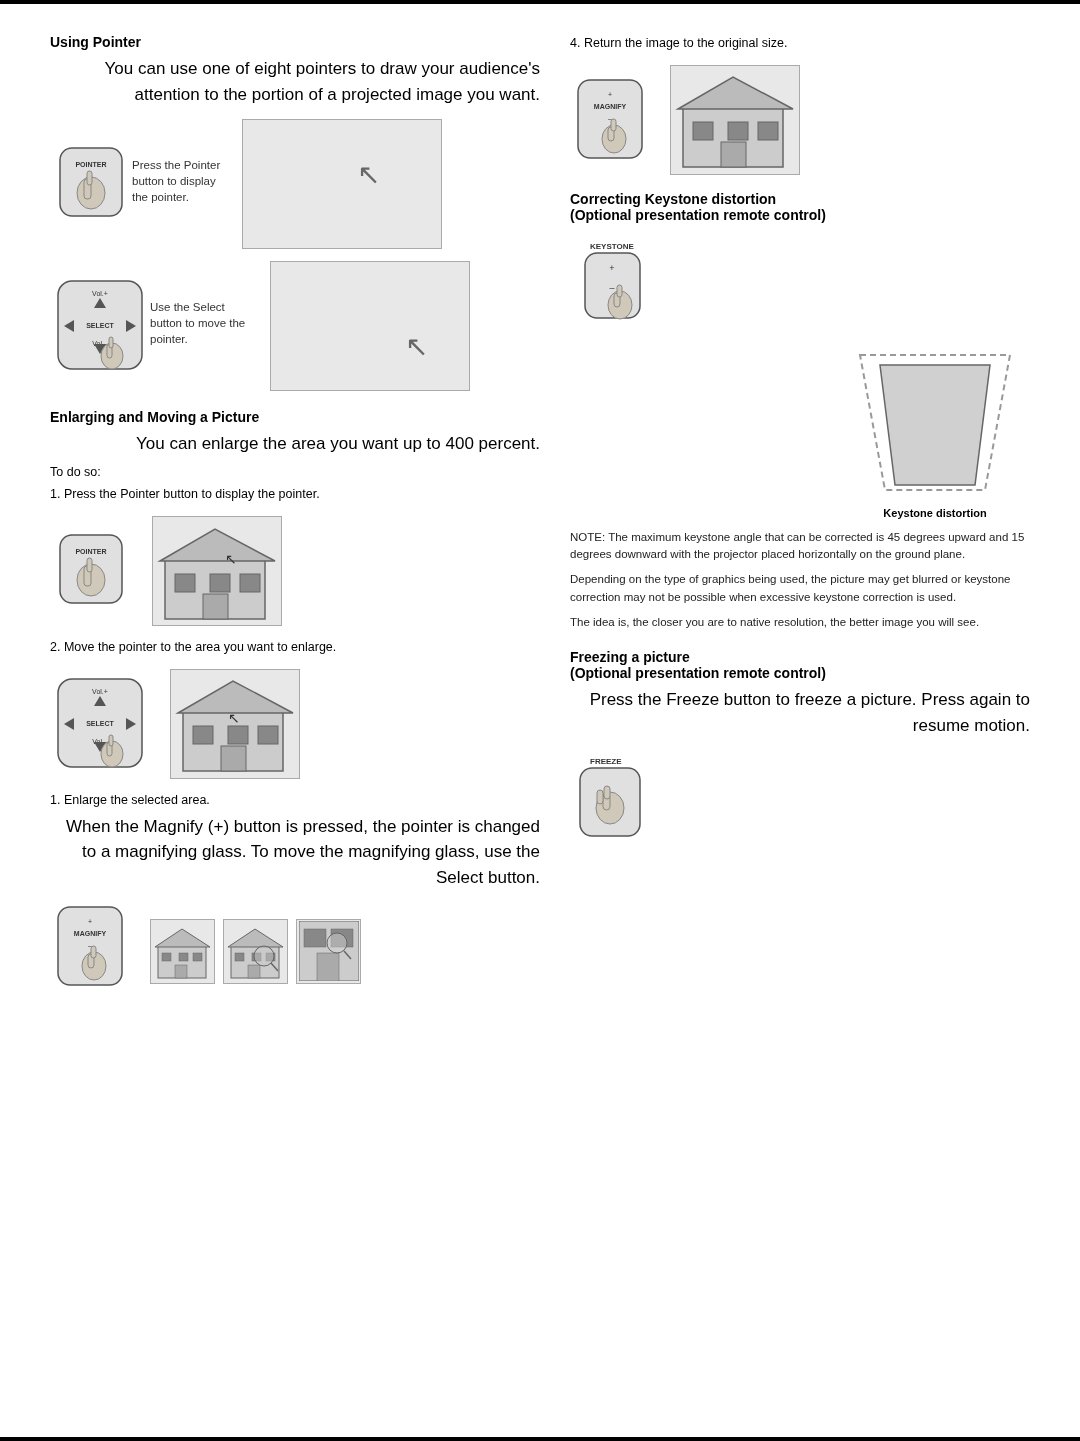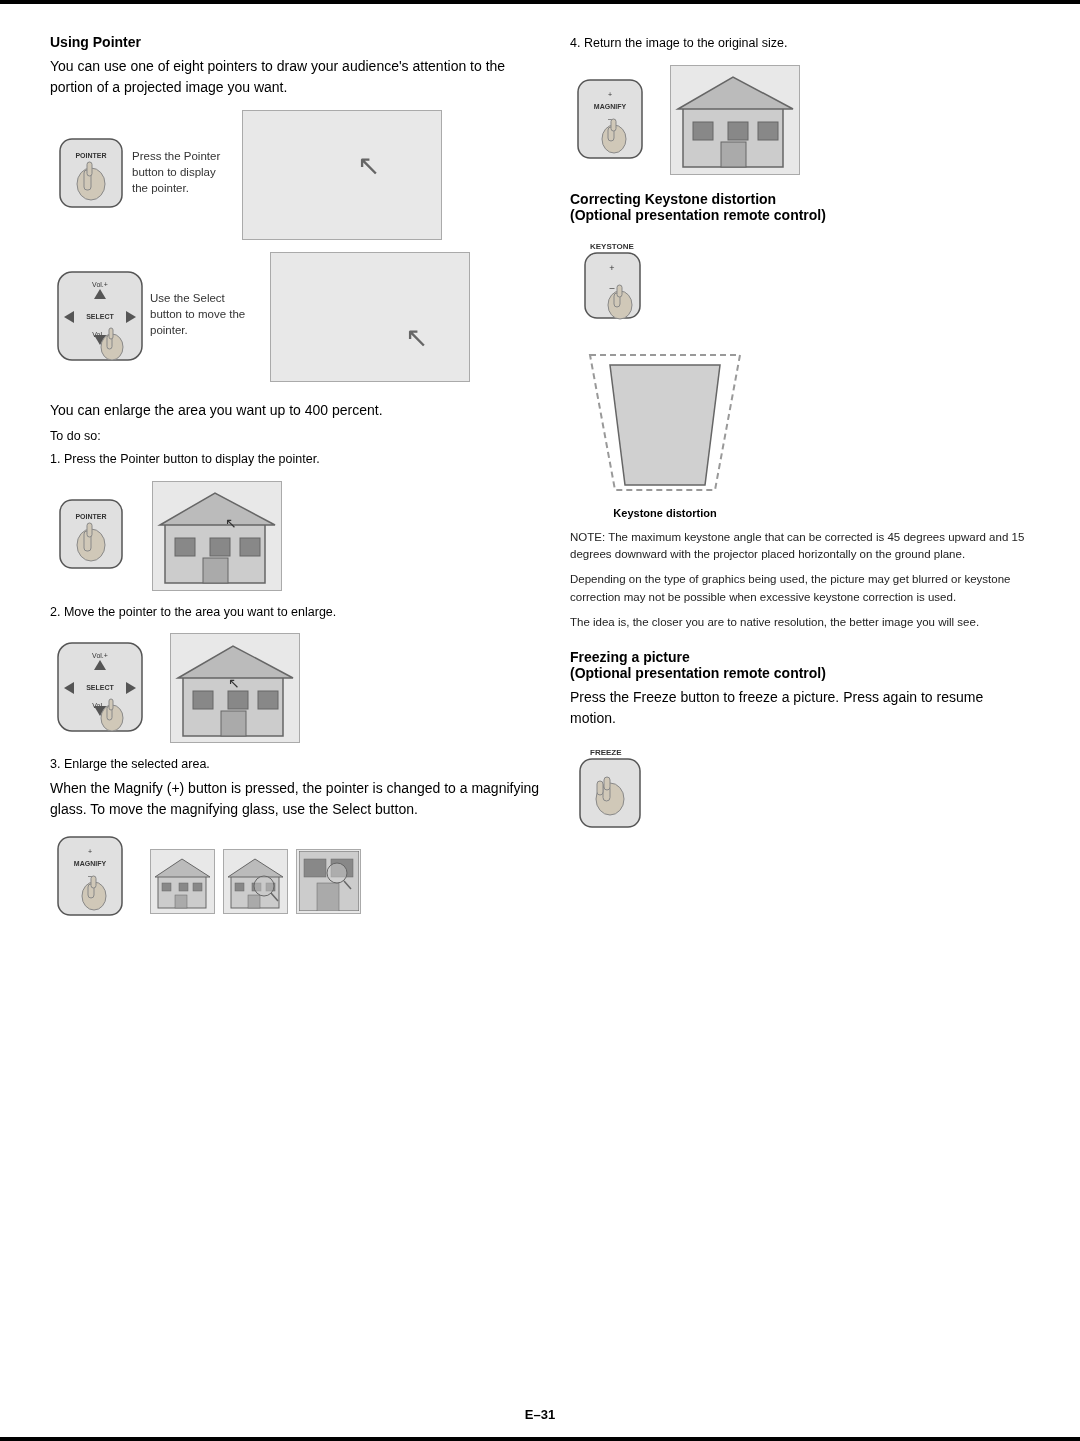--- a/index.html
+++ b/index.html
@@ -42,23 +42,24 @@
     }
     .right-col {
       flex: 1;
     }
     .section-title {
       font-weight: bold;
       font-size: 14px;
       margin-bottom: 6px;
     }
     .body-text {
-      font-size: 14px;
+      font-size: 17px;
       line-height: 1.5;
       margin-bottom: 6px;
+      text-align: right;
     }
     .step-text {
       font-size: 12.5px;
       line-height: 1.5;
       margin-bottom: 4px;
     }
     .illustration-row {
       display: flex;
       flex-direction: row;
       align-items: center;
@@ -95,20 +96,21 @@
     .caption-text {
       font-size: 11.5px;
       line-height: 1.4;
       color: #333;
       margin-top: 4px;
       margin-bottom: 10px;
     }
     
     .keystone-row {
       display: flex;
+      flex-direction: column;
       gap: 16px;
       margin: 14px 0 10px 0;
       align-items: flex-end;
     }
     .keystone-box {
       position: relative;
     }
     .keystone-label {
       font-size: 11px;
       font-weight: bold;
@@ -223,20 +225,21 @@
             <div class="illus-box" style="width:200px;height:130px;">
               <svg width="190" height="120">
                 <text x="130" y="90" font-size="28" fill="#666">↖</text>
               </svg>
             </div>
           </div>
         </div>
       </div>
 
       <div class="section-sep">
+        <div class="section-title">Enlarging and Moving a Picture</div>
         <div class="body-text">You can enlarge the area you want up to 400 percent.</div>
         <div class="step-text">To do so:</div>
         <div class="step-text">1.  Press the Pointer button to display the pointer.</div>
 
         <div class="illustration-row">
           <div class="remote-btn">
             <svg width="82" height="82" viewBox="0 0 82 82">
               <rect x="10" y="5" width="62" height="68" rx="12" ry="12" fill="#e0e0e0" stroke="#555" stroke-width="1.5"></rect>
               <text x="41" y="24" font-size="7" text-anchor="middle" font-family="Arial" font-weight="bold" fill="#333">POINTER</text>
               <ellipse cx="41" cy="50" rx="14" ry="16" fill="#d0c8b8" stroke="#888" stroke-width="1"></ellipse>
@@ -289,21 +292,21 @@
               <rect x="20" y="55" width="20" height="18" fill="#888" stroke="#666" stroke-width="1"></rect>
               <rect x="55" y="55" width="20" height="18" fill="#888" stroke="#666" stroke-width="1"></rect>
               <rect x="85" y="55" width="20" height="18" fill="#888" stroke="#666" stroke-width="1"></rect>
               <rect x="48" y="75" width="25" height="25" fill="#aaa" stroke="#666" stroke-width="1"></rect>
 
               <text x="55" y="52" font-size="14" fill="#333">↖</text>
             </svg>
           </div>
         </div>
 
-        <div class="step-text">3.  Enlarge the selected area.</div>
+        <div class="step-text">1.  Enlarge the selected area.</div>
         <div class="body-text">When the Magnify (+) button is pressed, the pointer is changed to a magnifying glass. To move the magnifying glass, use the Select button.</div>
 
         <div class="illustration-row">
           <div class="remote-btn">
             <svg width="80" height="90" viewBox="0 0 80 90">
               <rect x="8" y="5" width="64" height="78" rx="12" ry="12" fill="#e0e0e0" stroke="#555" stroke-width="1.5"></rect>
               <text x="40" y="22" font-size="7" text-anchor="middle" font-family="Arial" fill="#333">+</text>
               <text x="40" y="34" font-size="7" text-anchor="middle" font-family="Arial" font-weight="bold" fill="#333">MAGNIFY</text>
               <text x="40" y="46" font-size="7" text-anchor="middle" font-family="Arial" fill="#333">–</text>
 
@@ -443,15 +446,14 @@
               <rect x="34" y="34" width="6" height="13" rx="3" fill="#d0c8b8" stroke="#888" stroke-width="1"></rect>
               <rect x="27" y="38" width="6" height="14" rx="3" fill="#d0c8b8" stroke="#888" stroke-width="1"></rect>
             </svg>
           </div>
         </div>
       </div>
 
     </div>
   </div>
 
-  <div class="page-number">E–31</div>
   <div class="bottom-border"></div>
 </div>
 
 </body></html>

